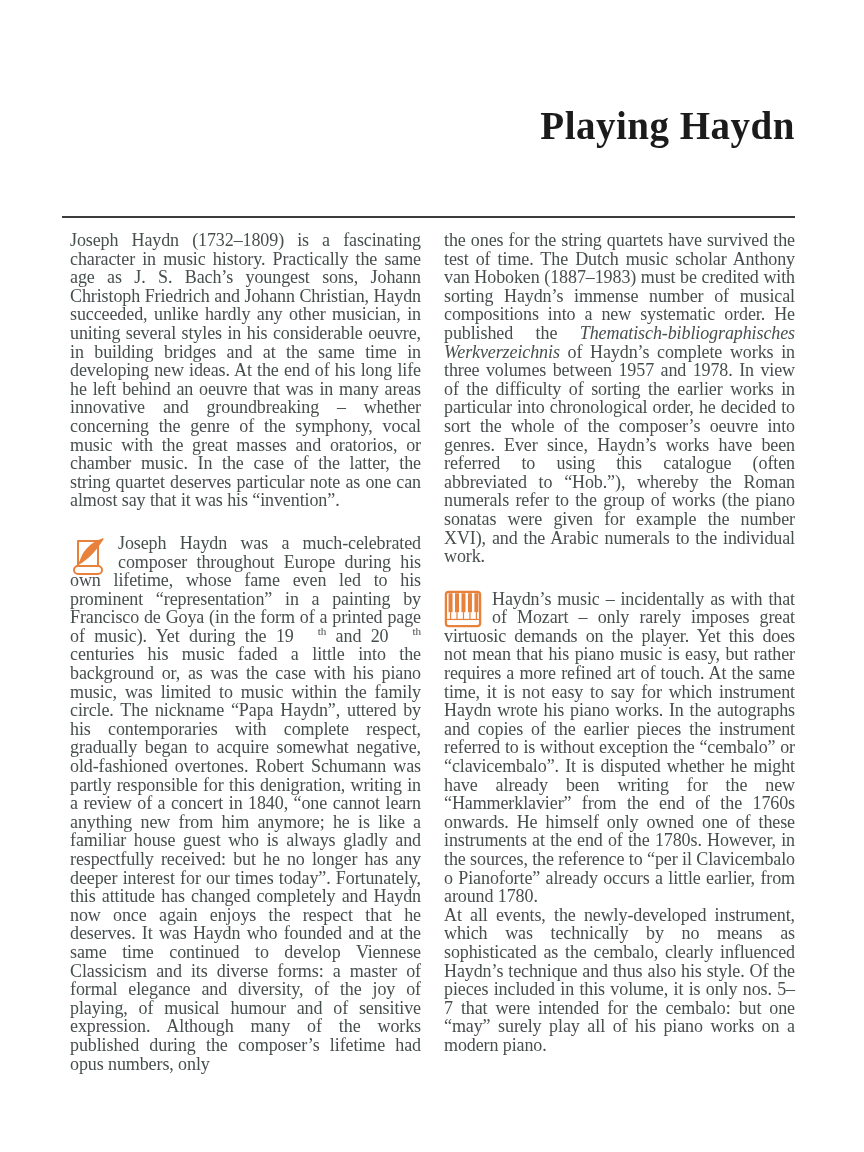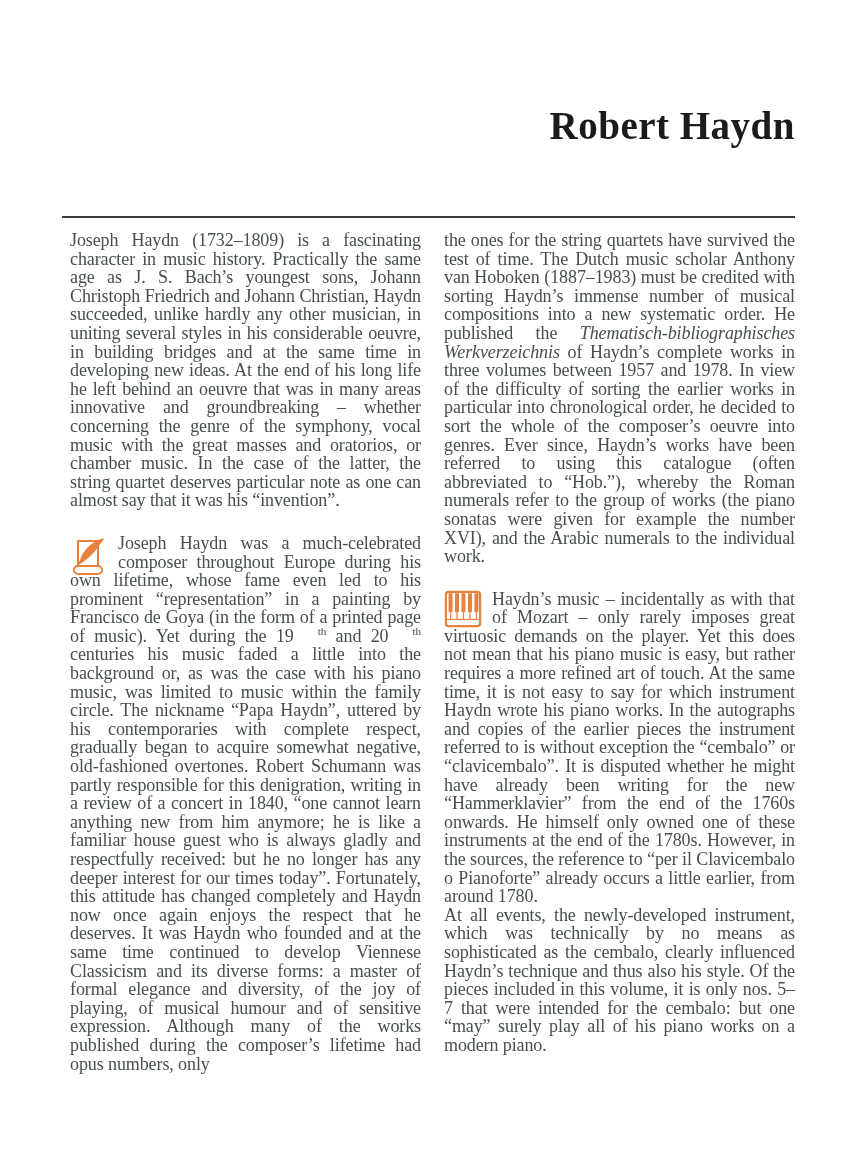--- a/index.html
+++ b/index.html
@@ -67,21 +67,21 @@
     margin-right: 8px;
     overflow: visible;
   }
   .float-icon svg { display: block; }
 </style>
 </head>
 <body>
 
 <div class="page">
 
-  <h1 class="title">Robert Haydn</h1>
+  <h1 class="title">Playing Haydn</h1>
 
   <div class="rule"></div>
 
   <div class="cols">
 
     <div class="col">
       <p>
         <span><span>Joseph Haydn (1732–1809) is a fascinating character in music history. Practically the same age as J. S. Bach’s youngest sons, Johann Christoph Friedrich and Johann Christian, Haydn succeeded, unlike hardly any other musician, in uniting several styles in his considerable oeuvre, in building bridges and at the same time in developing new ideas. At the end of his long life he left behind an oeuvre that was in many areas innovative and groundbreaking – whether concerning the genre of the symphony, vocal music with the great masses and oratorios, or chamber music. In the case of the latter, the string quartet deserves particular note as one can almost say that it was his “invention”.</span></span>
       </p>
       <p class="pgap">

